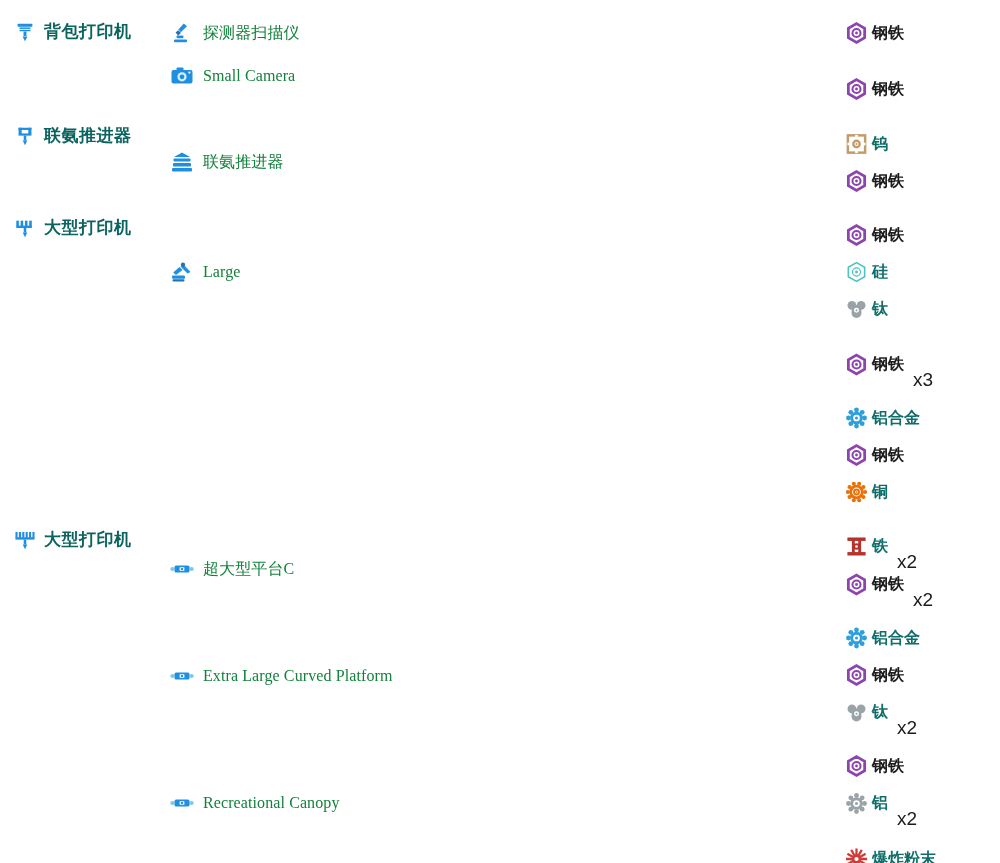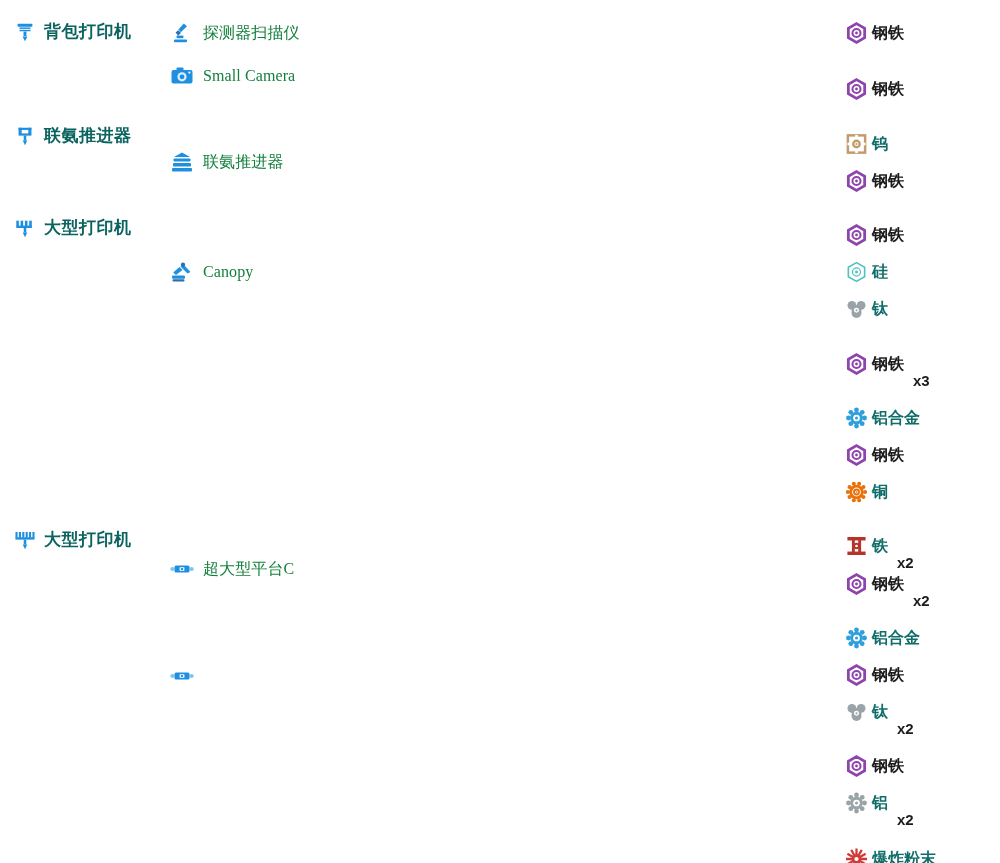--- a/index.html
+++ b/index.html
@@ -85,23 +85,23 @@
     flex: 0 0 23px;
     display: block;
   }
   .mat-name {
     font-size: 16px;
     font-weight: bold;
   }
   .mat-name.link { color: #106e6a; font-weight: bold; }
   .mat-name.plain { color: #1b1b1b; font-weight: bold; }
   .mat-qty {
-    font-size: 15px;
+    font-size: 19px;
     color: #1b1b1b;
-    font-weight: bold;
+    font-weight: normal;
     margin-left: 5px;
     margin-top: 32px;
   }
 </style>
 </head>
 <body>
 
 <div class="page">
 
   <div class="group-header" style="top:20px">
@@ -187,21 +187,21 @@
   </div>
 
   <div class="item" style="top:272px">
     <svg class="item-icon" viewBox="0 0 24 24">
       <path d="M13 4 L20.5 12 L17.5 13.5 L10.5 6.5 Z" fill="#1f8fe0"></path>
       <circle cx="13" cy="4.6" r="2.1" fill="#2b6fa8"></circle>
       <path d="M9.5 7 L12.5 10 L6 15 L3.2 12.5 Z" fill="#1f8fe0"></path>
       <rect x="2" y="15.5" width="13" height="3.3" rx="1.2" fill="#1f8fe0"></rect>
       <rect x="2.5" y="19.2" width="12" height="2.2" rx="1" fill="#2b6fa8"></rect>
     </svg>
-    <span class="i-label">Canopy</span>
+    <span class="i-label">Large</span>
   </div>
 
 
 
   <div class="item" style="top:569px">
     <svg class="item-icon" viewBox="0 0 24 24">
       <ellipse cx="2.4" cy="12" rx="2.1" ry="2.1" fill="#7fc6ef"></ellipse>
       <ellipse cx="21.6" cy="12" rx="2.1" ry="2.1" fill="#7fc6ef"></ellipse>
       <rect x="4.5" y="8.4" width="15" height="7.2" rx="1.6" fill="#1f8fe0"></rect>
       <rect x="9.6" y="10.2" width="4.8" height="3.6" rx="0.6" fill="#ffffff"></rect>
@@ -211,22 +211,33 @@
   </div>
 
   <div class="item" style="top:676px">
     <svg class="item-icon" viewBox="0 0 24 24">
       <ellipse cx="2.4" cy="12" rx="2.1" ry="2.1" fill="#7fc6ef"></ellipse>
       <ellipse cx="21.6" cy="12" rx="2.1" ry="2.1" fill="#7fc6ef"></ellipse>
       <rect x="4.5" y="8.4" width="15" height="7.2" rx="1.6" fill="#1f8fe0"></rect>
       <rect x="9.6" y="10.2" width="4.8" height="3.6" rx="0.6" fill="#ffffff"></rect>
       <rect x="10.9" y="11.1" width="2.2" height="1.8" rx="0.4" fill="#1f8fe0"></rect>
     </svg>
-  </div>
-
+    <span class="i-label">Extra Large Curved Platform</span>
+  </div>
+
+  <div class="item" style="top:803px">
+    <svg class="item-icon" viewBox="0 0 24 24">
+      <ellipse cx="2.4" cy="12" rx="2.1" ry="2.1" fill="#7fc6ef"></ellipse>
+      <ellipse cx="21.6" cy="12" rx="2.1" ry="2.1" fill="#7fc6ef"></ellipse>
+      <rect x="4.5" y="8.4" width="15" height="7.2" rx="1.6" fill="#1f8fe0"></rect>
+      <rect x="9.6" y="10.2" width="4.8" height="3.6" rx="0.6" fill="#ffffff"></rect>
+      <rect x="10.9" y="11.1" width="2.2" height="1.8" rx="0.4" fill="#1f8fe0"></rect>
+    </svg>
+    <span class="i-label">Recreational Canopy</span>
+  </div>
 
   <div class="mats" id="mats-col">
       <div class="mat" style="top: 33px;">
         <svg viewBox="0 0 24 24" class="mat-icon">
           <polygon points="12,2.2 20.5,7.1 20.5,16.9 12,21.8 3.5,16.9 3.5,7.1" fill="none" stroke="#8e44ad" stroke-width="2.9"></polygon>
             <circle cx="12" cy="12" r="4.2" fill="none" stroke="#8e44ad" stroke-width="2.175"></circle>
             <circle cx="12" cy="12" r="1.5" fill="#8e44ad"></circle>
         </svg>
         <span class="mat-name plain">钢铁</span>
       </div>

